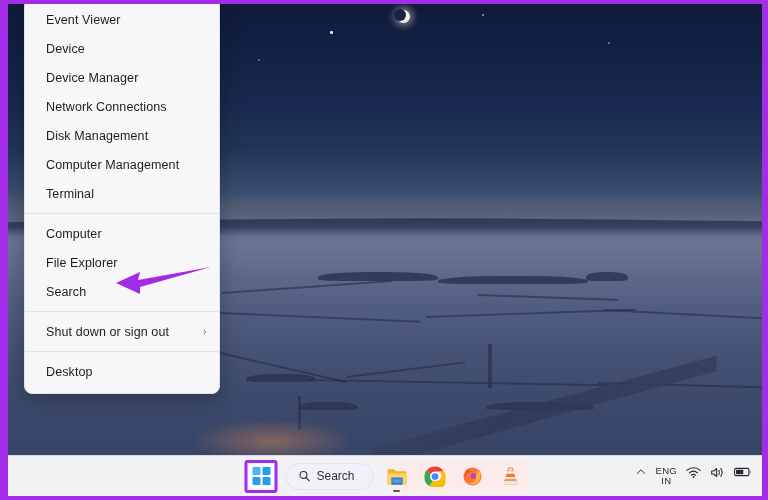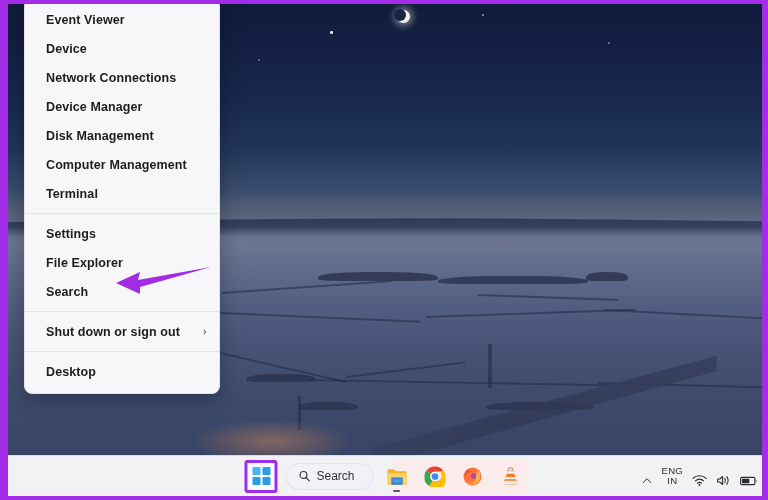--- a/index.html
+++ b/index.html
@@ -119,21 +119,20 @@
     border-radius:8px;
     box-shadow:0 6px 22px rgba(0,0,0,.28);
     padding:6px 0 7px;
     z-index:40;
   }
   .menu-item {
     height:29px; display:flex; align-items:center;
     padding:0 12px 0 21px;
     font-size:12.5px; color:#1d1d1f;
     white-space:nowrap;
-    font-weight:bold;
   }
   .menu-item .lbl { flex:1; letter-spacing:.1px; }
   .chev {
     font-size:11px; color:#5d5d63; line-height:1;
     transform:scaleX(.85);
   }
   .menu-sep {
     height:1px; background:#e4e2e8; margin:5px 0 5px 0;
   }
 
@@ -186,22 +185,22 @@
   .tb-icon.active::after {
     content:""; position:absolute; bottom:-1px; left:50%;
     transform:translateX(-50%);
     width:7px; height:2.5px; border-radius:2px; background:#5a5a60;
   }
   #redaction {
     position:absolute; left:385px; top:4px; width:136px; height:33px;
     background:#fdeaea; opacity:.92; border-radius:2px;
   }
   #tb-right {
-    position:absolute; right:4px;
-    display:flex; align-items:flex-end; gap:9px;
+    position:absolute; right:10px;
+    display:flex; align-items:flex-start; gap:9px;
     color:#2a2a2f;
   }
   #lang {
     font-size:9.5px; line-height:10.5px; text-align:center;
     letter-spacing:.3px;
   }
   .tray-ico { display:flex; align-items:center; }
 </style>
 </head>
 <body>
@@ -244,37 +243,37 @@
   </div>
 
   <div id="context-menu">
       <div class="menu-item">
         <span class="lbl">Event Viewer</span>
       </div>
       <div class="menu-item">
         <span class="lbl">Device</span>
       </div>
       <div class="menu-item">
+        <span class="lbl">Device Manager</span>
+      </div>
+      <div class="menu-item">
         <span class="lbl">Network Connections</span>
       </div>
       <div class="menu-item">
-        <span class="lbl">Device Manager</span>
-      </div>
-      <div class="menu-item">
         <span class="lbl">Disk Management</span>
       </div>
       <div class="menu-item">
         <span class="lbl">Computer Management</span>
       </div>
       <div class="menu-item">
         <span class="lbl">Terminal</span>
       </div>
       <div class="menu-sep"></div>
       <div class="menu-item">
-        <span class="lbl">Settings</span>
+        <span class="lbl">Computer</span>
       </div>
       <div class="menu-item">
         <span class="lbl">File Explorer</span>
       </div>
       <div class="menu-item">
         <span class="lbl">Search</span>
       </div>
       <div class="menu-sep"></div>
       <div class="menu-item">
         <span class="lbl">Shut down or sign out</span>

